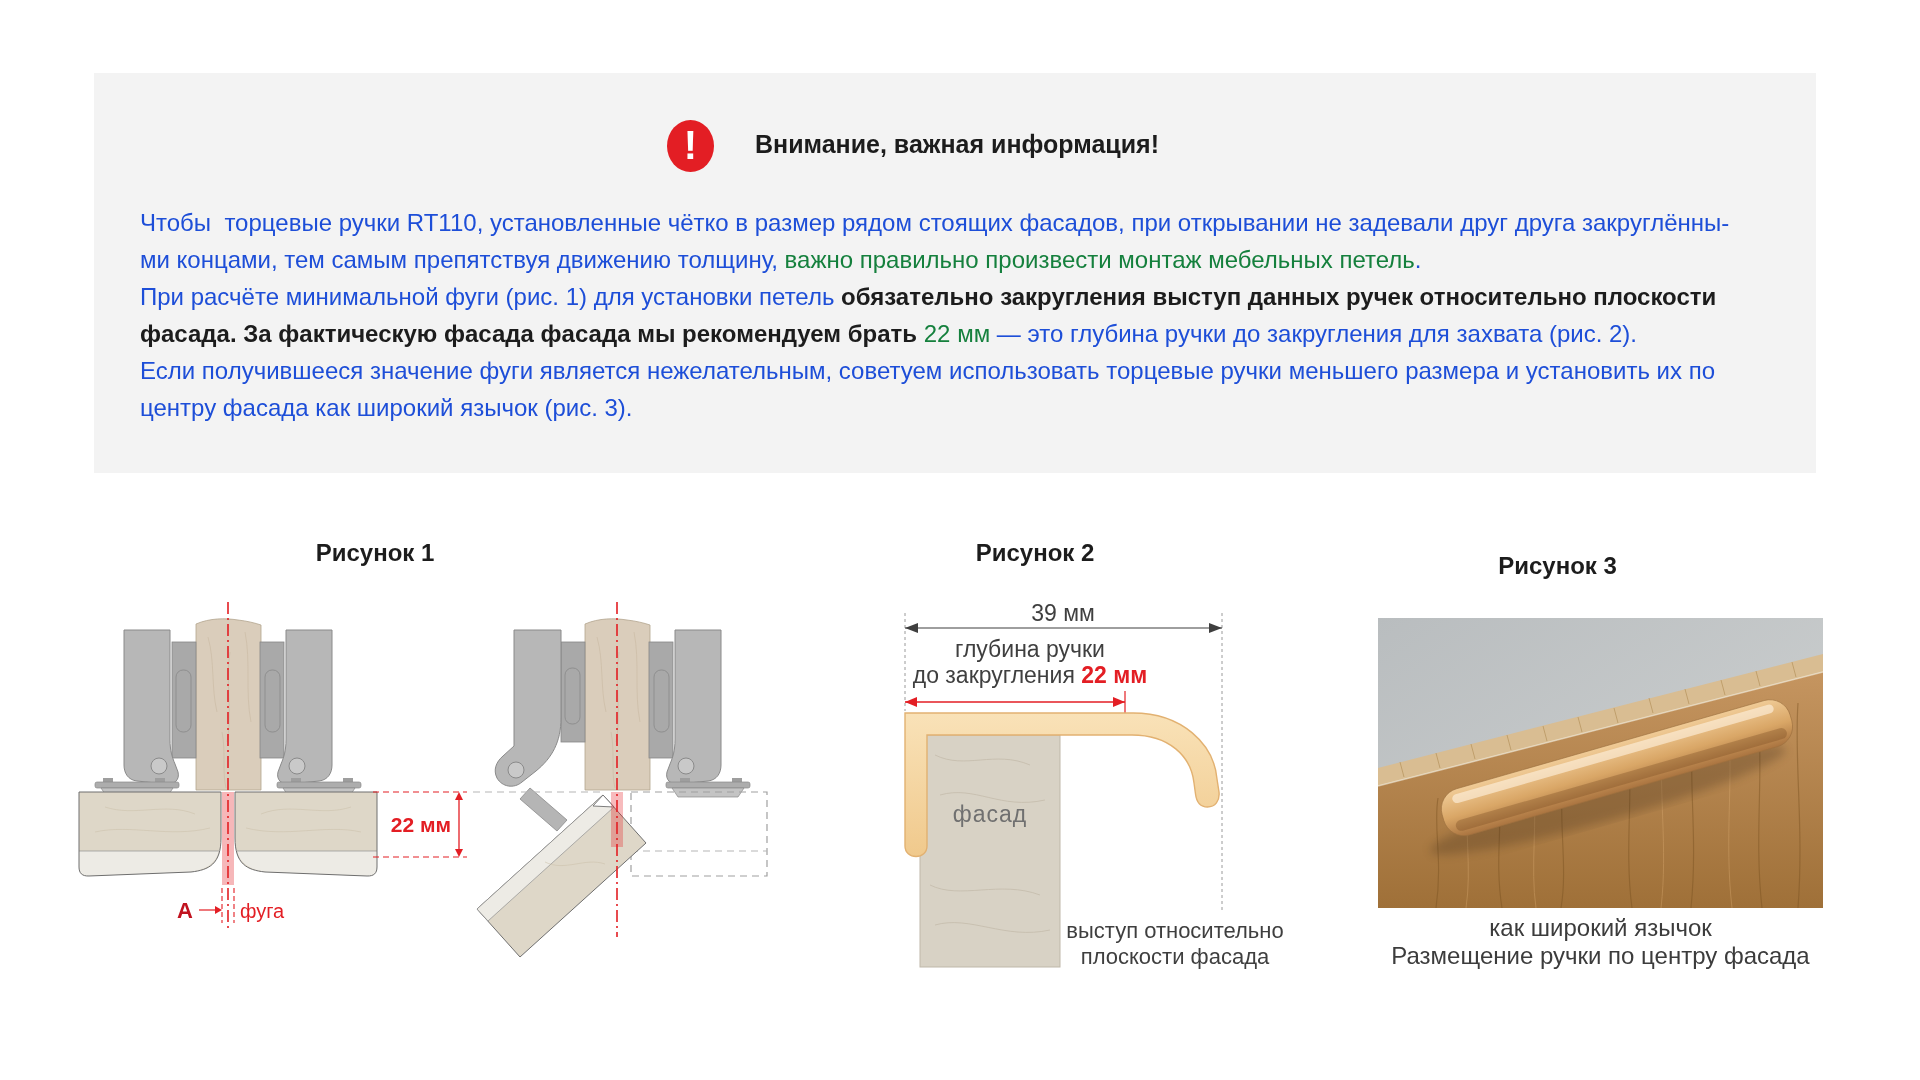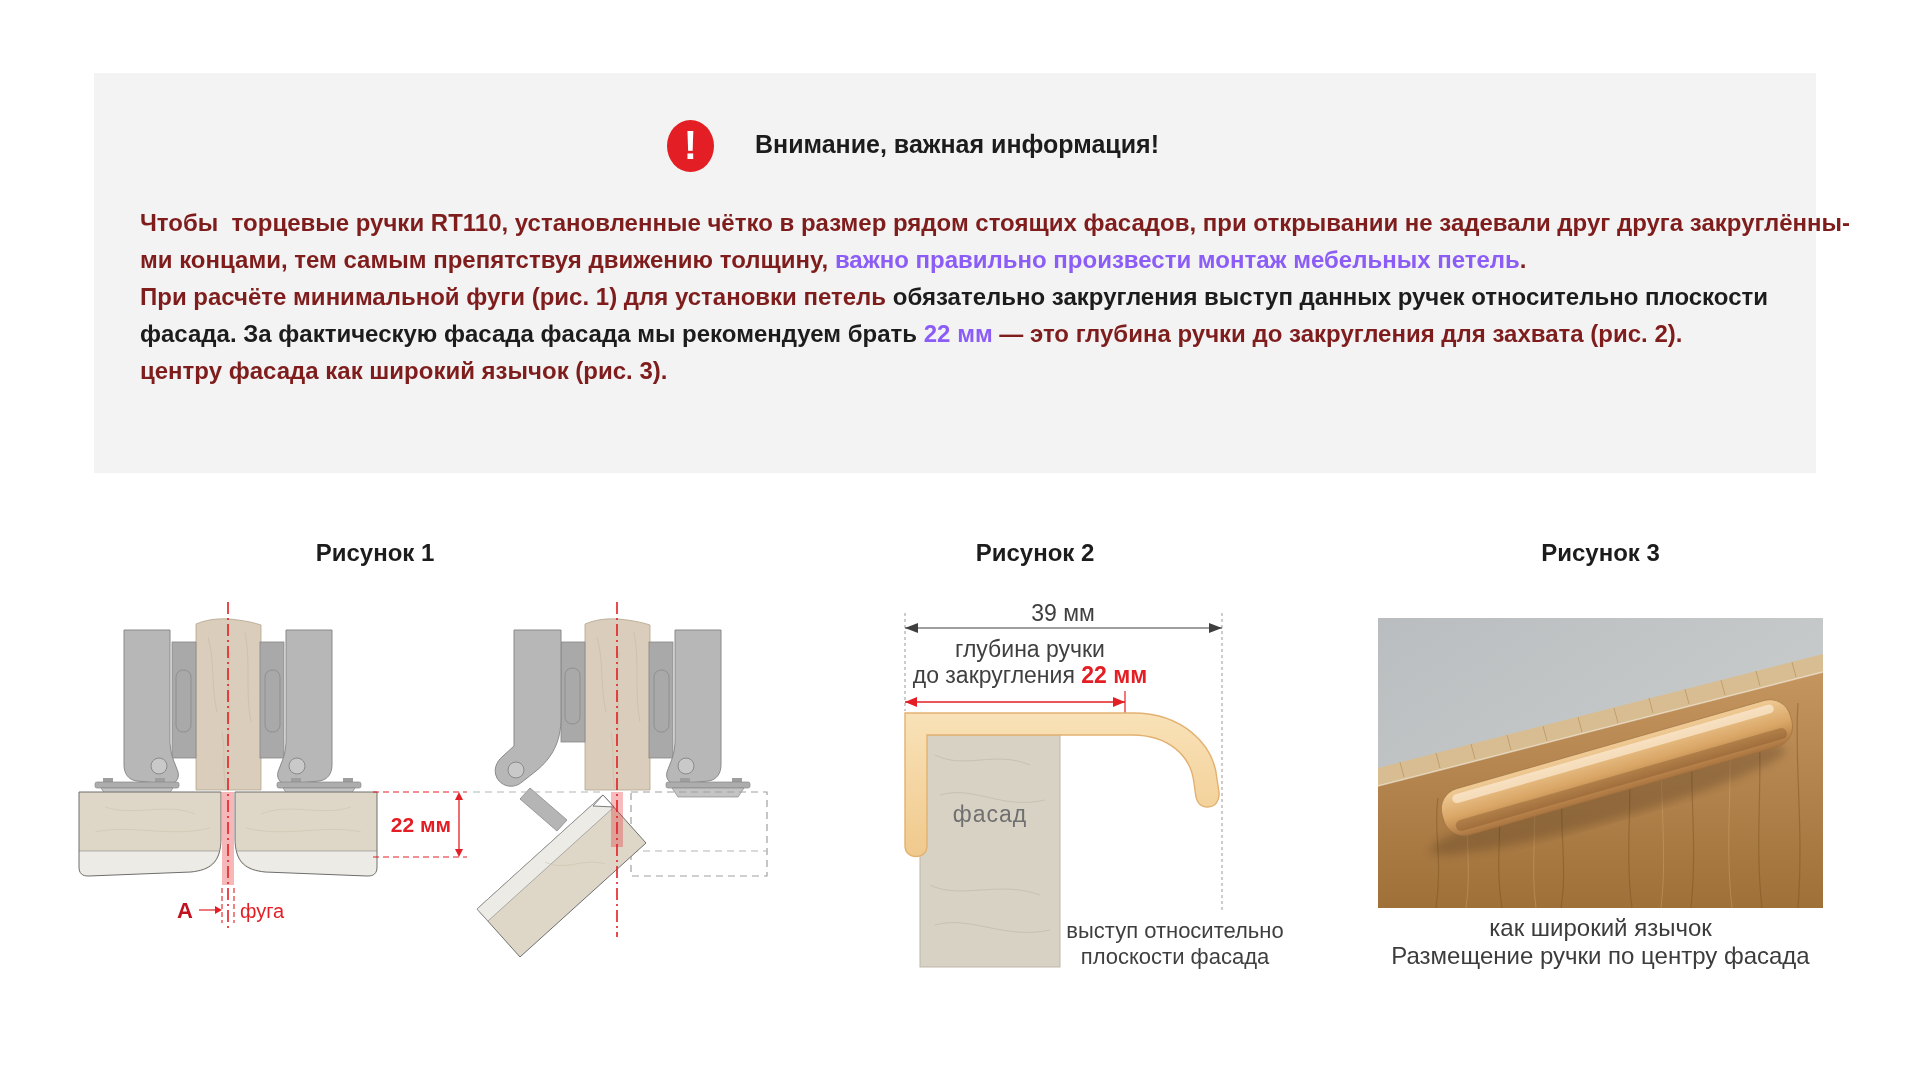--- a/index.html
+++ b/index.html
@@ -7,29 +7,29 @@
           font-family:"Liberation Sans",sans-serif;color:#1c1c1c;}
 
   
   .info-box{position:absolute;left:94px;top:73px;width:1722px;height:400px;background:#f3f3f3;}
   .warn-icon{position:absolute;left:573px;top:47px;width:47px;height:52px;background:#e31e24;
              border-radius:50%;color:#ffffff;font-weight:700;font-size:40px;line-height:50px;
              text-align:center;}
   .info-title{position:absolute;left:661px;top:57px;font-size:25px;font-weight:700;}
   .info-text{position:absolute;left:46px;top:131px;font-size:24px;line-height:37px;}
   .info-text .line{white-space:pre;}
-  .seg-normal{font-weight:700;color:#7f1d1d;}
+  .seg-normal{font-weight:400;color:#1d4ed8;}
   .seg-bold{font-weight:700;color:#1c1c1c;}
-  .seg-bold-red{font-weight:700;color:#8b5cf6;}
+  .seg-bold-red{font-weight:400;color:#15803d;}
 
   
   .fig-title{position:absolute;top:539px;font-size:24px;font-weight:700;text-align:center;}
   .fig1-title{left:75px;width:600px;}
   .fig2-title{left:835px;width:400px;text-align:center;}
-  .fig3-title{left:1378px;width:445px;}
+  .fig3-title{left:1335px;width:445px;margin-top:13px;}
 
   .fig-svg{position:absolute;}
   #fig1{left:75px;top:592px;}
   #fig2{left:880px;top:595px;}
   #fig3{left:1378px;top:618px;}
 
   .fig3-caption{position:absolute;left:1378px;top:914px;width:445px;text-align:center;
                 font-size:24px;line-height:28px;color:#3c3c3c;}
 
   
@@ -48,20 +48,21 @@
 <div class="canvas">
 
   <div class="info-box">
     <div class="warn-icon">!</div>
     <div class="info-title">Внимание, важная информация!</div>
     <div class="info-text">
       <div class="line"><span class="seg-normal">Чтобы  торцевые ручки RT110, установленные чётко в размер рядом стоящих фасадов, при открывании не задевали друг друга закруглённы-</span></div>
       <div class="line"><span class="seg-normal">ми концами, тем самым препятствуя движению толщину, </span><span class="seg-bold-red">важно правильно произвести монтаж мебельных петель</span><span class="seg-normal">.</span></div>
       <div class="line"><span class="seg-normal">При расчёте минимальной фуги (рис. 1) для установки петель </span><span class="seg-bold">обязательно закругления выступ данных ручек относительно плоскости</span></div>
       <div class="line"><span class="seg-bold">фасада. За фактическую фасада фасада мы рекомендуем брать </span><span class="seg-bold-red">22 мм</span><span class="seg-normal"> — это глубина ручки до закругления для захвата (рис. 2).</span></div>
+      <div class="line"><span class="seg-normal">Если получившееся значение фуги является нежелательным, советуем использовать торцевые ручки меньшего размера и установить их по</span></div>
       <div class="line"><span class="seg-normal">центру фасада как широкий язычок (рис. 3).</span></div>
     </div>
   </div>
 
   <div class="fig-title fig1-title">Рисунок 1</div>
   <div class="fig-title fig2-title">Рисунок 2</div>
   <div class="fig-title fig3-title">Рисунок 3</div>
 
   <svg id="fig1" class="fig-svg" width="700" height="385" viewBox="0 0 700 385">
     <defs>

